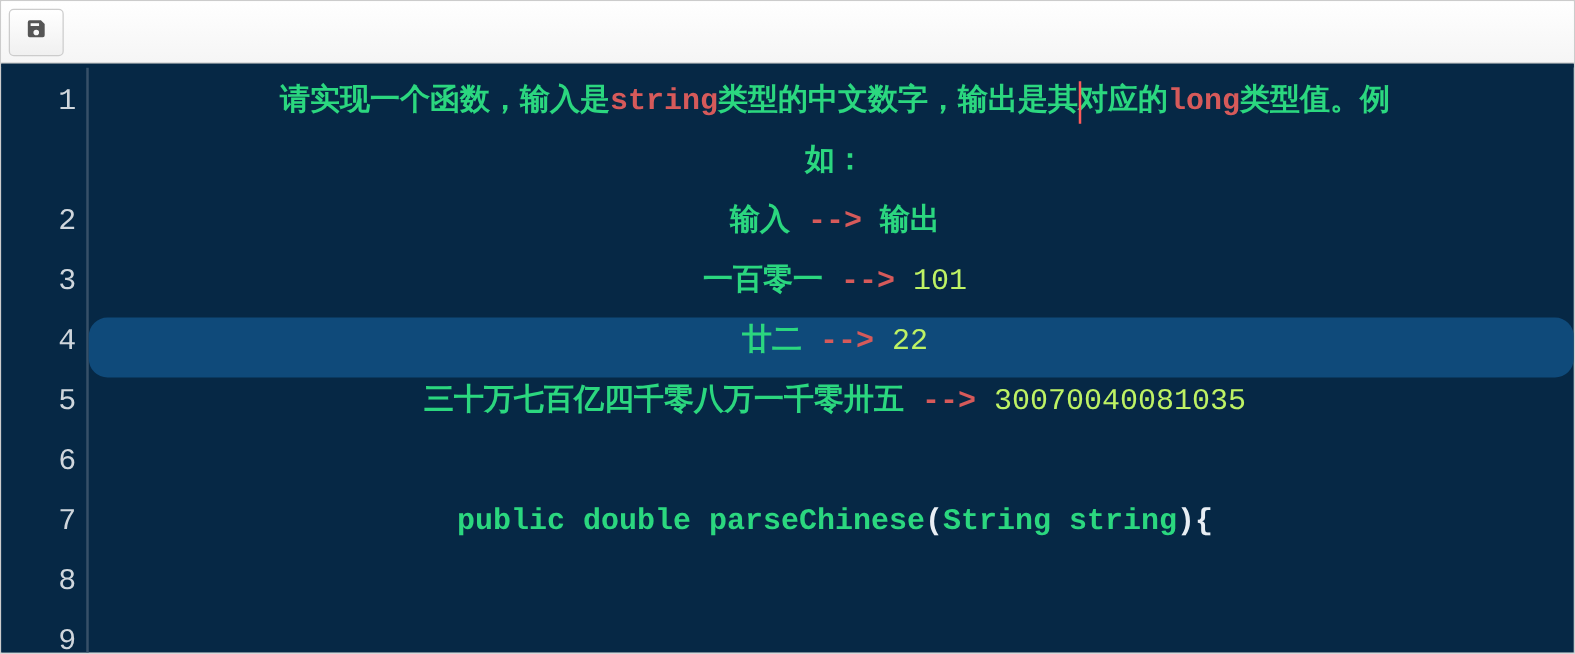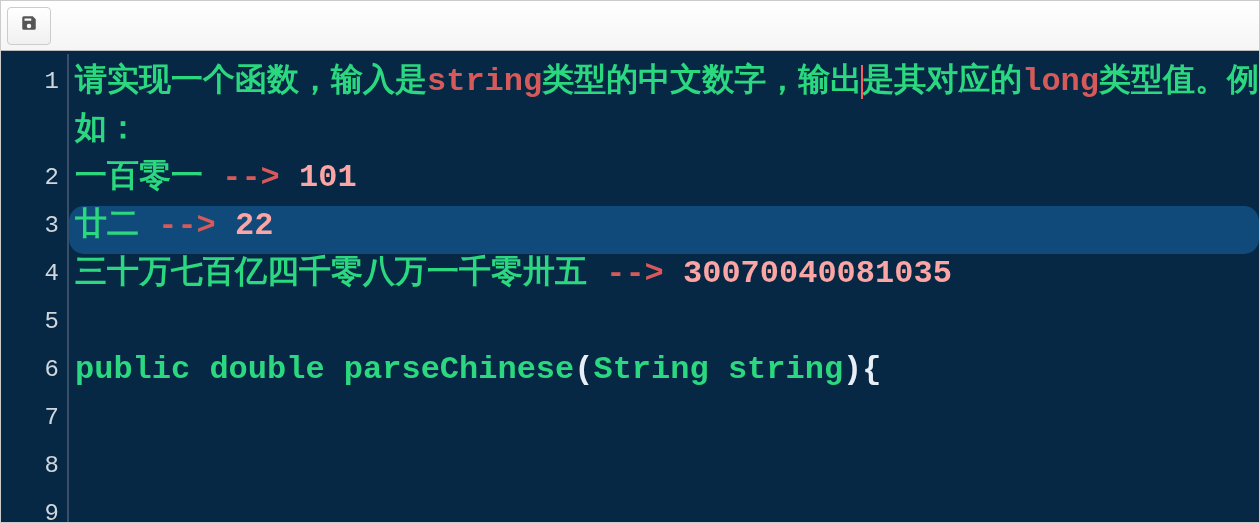--- a/index.html
+++ b/index.html
@@ -51,37 +51,38 @@
     border-right: 2px solid #375068;
     user-select: none;
   }
   .gutter-line {
     height: 48px;
     line-height: 40px;
   }
   .code {
     flex: 1;
     padding-top: 8px;
-    font-size: 32px;
+    font-size: 24px;
     line-height: 40px;
     position: relative;
+    text-align: center;
   }
   .code-line {
     height: 48px;
     padding-left: 6px;
     white-space: pre;
     position: relative;
   }
   .code-line.highlight {
     background: #0f4a7a;
     border-radius: 15px;
   }
   .tok-green  { color: #2bd77f; font-weight: 600; }
   .tok-red    { color: #d65a5a; font-weight: 600; }
-  .tok-pink   { color: #fca5a5; font-weight: 700; }
+  .tok-pink   { color: #bef264; font-weight: 400; }
   .tok-white  { color: #e8eef4; font-weight: 600; }
   .cursor {
     position: absolute;
     width: 2px;
     height: 34px;
     background: #ff5a5a;
     top: 3px;
   }
 </style>
 </head>
@@ -108,20 +109,21 @@
         <div class="gutter-line">4</div>
         <div class="gutter-line">5</div>
         <div class="gutter-line">6</div>
         <div class="gutter-line">7</div>
         <div class="gutter-line">8</div>
         <div class="gutter-line">9</div>
       </div>
     <div class="code" id="code">
         <div class="code-line"><span class="tok-green">请实现一个函数，输入是</span><span class="tok-red">string</span><span class="tok-green">类型的中文数字，输出是其对应的</span><span class="tok-red">long</span><span class="tok-green">类型值。例</span><div class="cursor" style="left: 792px;"></div></div>
         <div class="code-line"><span class="tok-green">如：</span></div>
+        <div class="code-line"><span class="tok-green">输入 </span><span class="tok-red">--&gt;</span><span class="tok-green"> 输出</span></div>
         <div class="code-line"><span class="tok-green">一百零一 </span><span class="tok-red">--&gt;</span><span class="tok-white"> </span><span class="tok-pink">101</span></div>
         <div class="code-line highlight"><span class="tok-green">廿二 </span><span class="tok-red">--&gt;</span><span class="tok-white"> </span><span class="tok-pink">22</span></div>
         <div class="code-line"><span class="tok-green">三十万七百亿四千零八万一千零卅五 </span><span class="tok-red">--&gt;</span><span class="tok-white"> </span><span class="tok-pink">30070040081035</span></div>
         <div class="code-line"><span class="tok-white"></span></div>
         <div class="code-line"><span class="tok-green">public</span><span class="tok-white"> </span><span class="tok-green">double</span><span class="tok-white"> </span><span class="tok-green">parseChinese</span><span class="tok-white">(</span><span class="tok-green">String string</span><span class="tok-white">)</span><span class="tok-white">{</span></div>
       </div>
   </div>
 
 </div>
 

